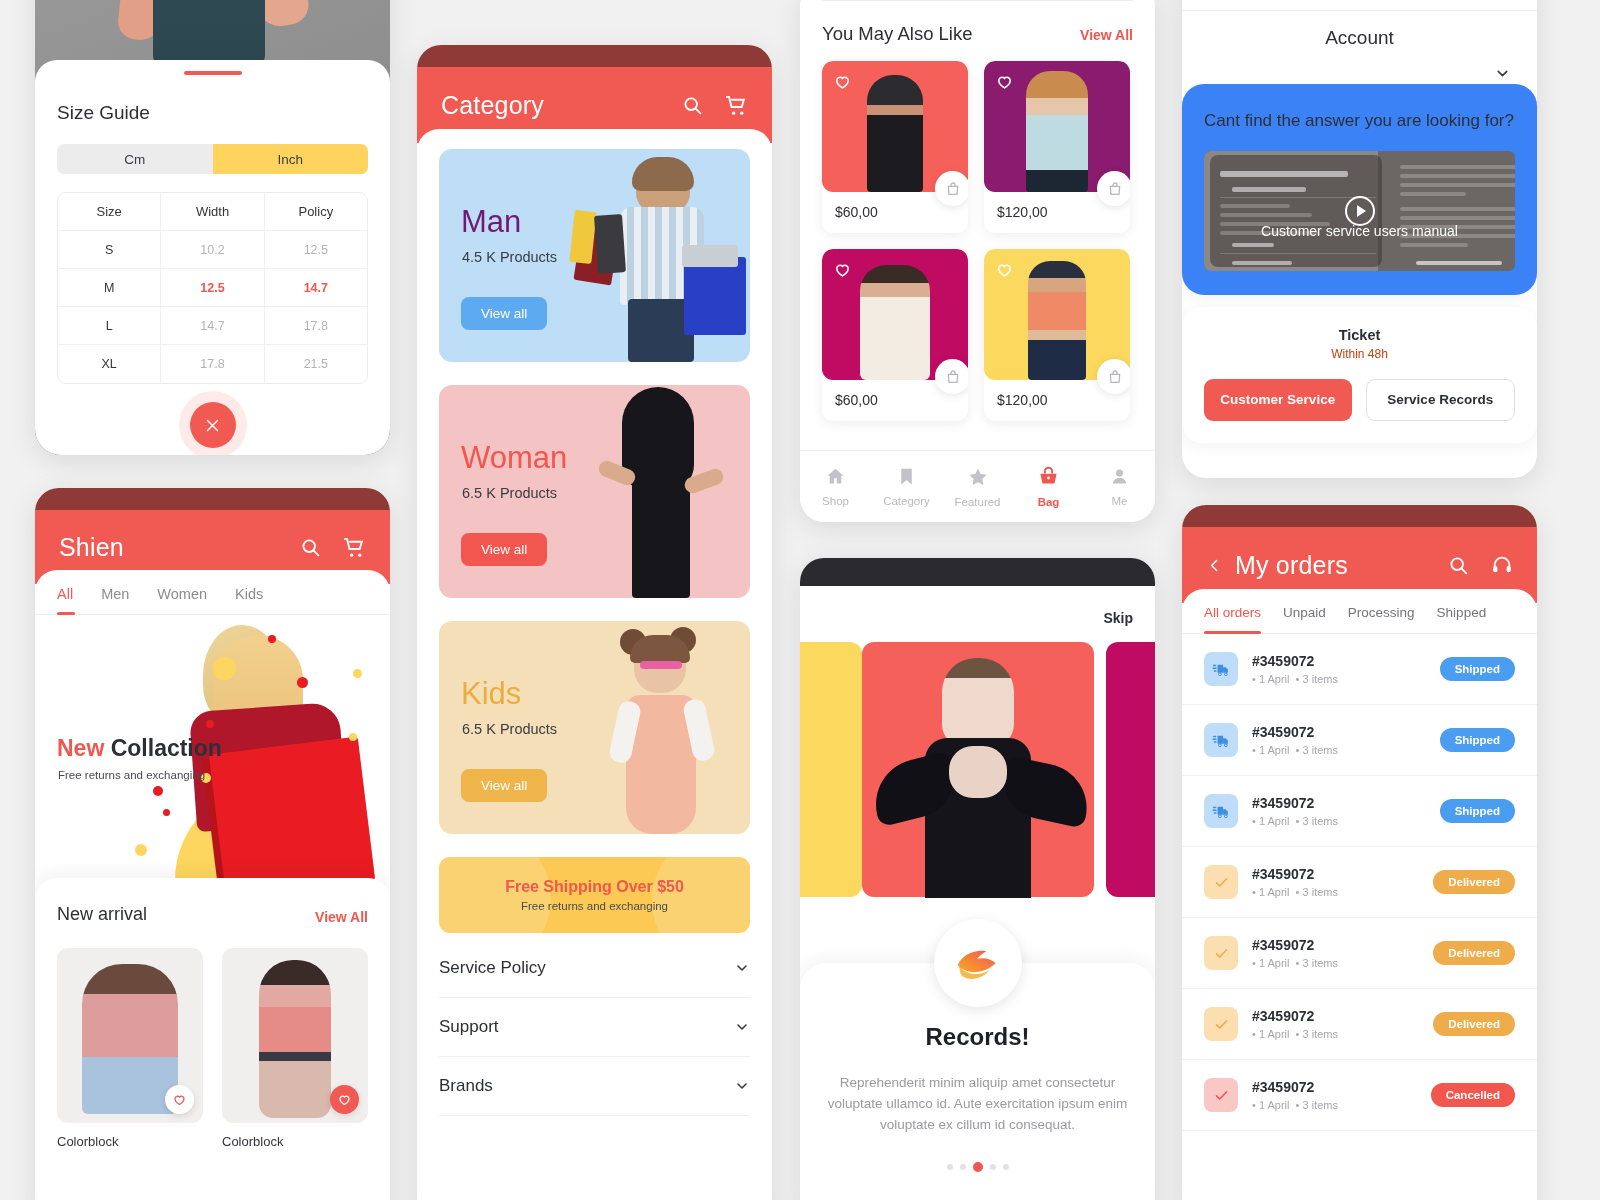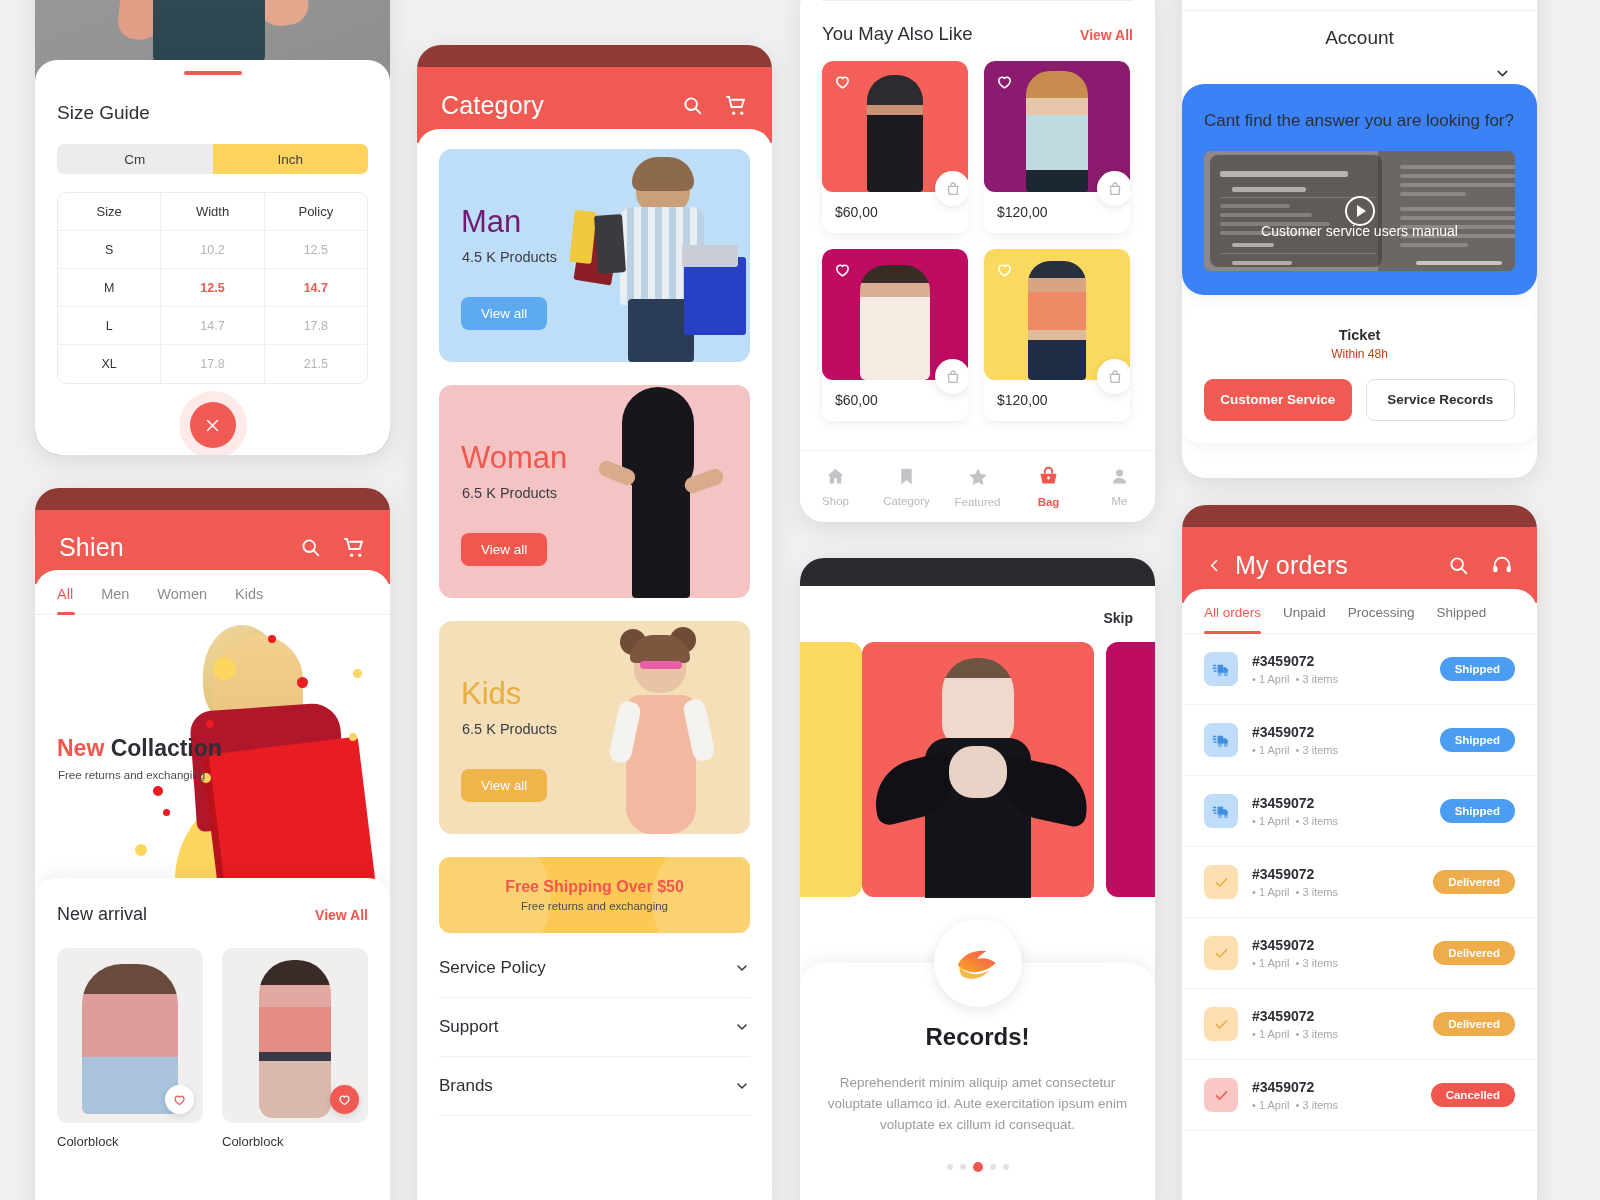--- a/index.html
+++ b/index.html
@@ -78,21 +78,21 @@
   .hero .hair { position:absolute; left:168px; top:10px; width:78px; height:100px;
       background:linear-gradient(150deg,#efd79d,#ddb96d); border-radius:50% 50% 40% 40%; }
   .hero .jacket { position:absolute; left:158px; top:92px; width:150px; height:120px;
       background:#b0172a; border-radius:22px 28px 8px 8px; transform:rotate(-4deg); }
   .hero .pants { position:absolute; left:196px; top:196px; width:70px; height:110px; background:#f6f6f8;}
   .hero .bag { position:absolute; left:182px; top:130px; width:150px; height:145px; background:#E81C22;
       transform: rotate(-7deg); border-radius:4px; box-shadow: -7px 4px 0 #b8131a; }
   .hero .d { position: absolute; border-radius: 50%; }
   .new-card { position: absolute; left: 0; right: 0; top: 390px; background: #fff;
       border-radius: 22px; padding: 26px 22px 0; height: 350px; box-shadow: 0 -6px 18px rgba(0,0,0,.05); }
-  .new-head { display: flex; align-items: center; }
+  .new-head { display: flex; align-items: flex-end; }
   .new-head h3 { font-size: 18px; font-weight: 400; color: #2e2f36; }
   .new-head a { margin-left: auto; font-size: 14px; color: #F1574E; font-weight: 600; }
   .prod-grid { display: flex; gap: 19px; margin-top: 23px; }
   .prod { width: 146px; }
   .prod .img { position: relative; height: 175px; background: #f0efed; border-radius: 11px; overflow:hidden;}
   .prod .name { font-size: 13px; color: #34353c; margin-top: 11px; }
   .fav { position: absolute; right: 9px; bottom: 9px; width: 29px; height: 29px; border-radius: 50%;
       background: #fff; display: flex; align-items: center; justify-content: center;
       box-shadow: 0 2px 6px rgba(0,0,0,.12); }
   .fav.solid { background: #F15A52; }

